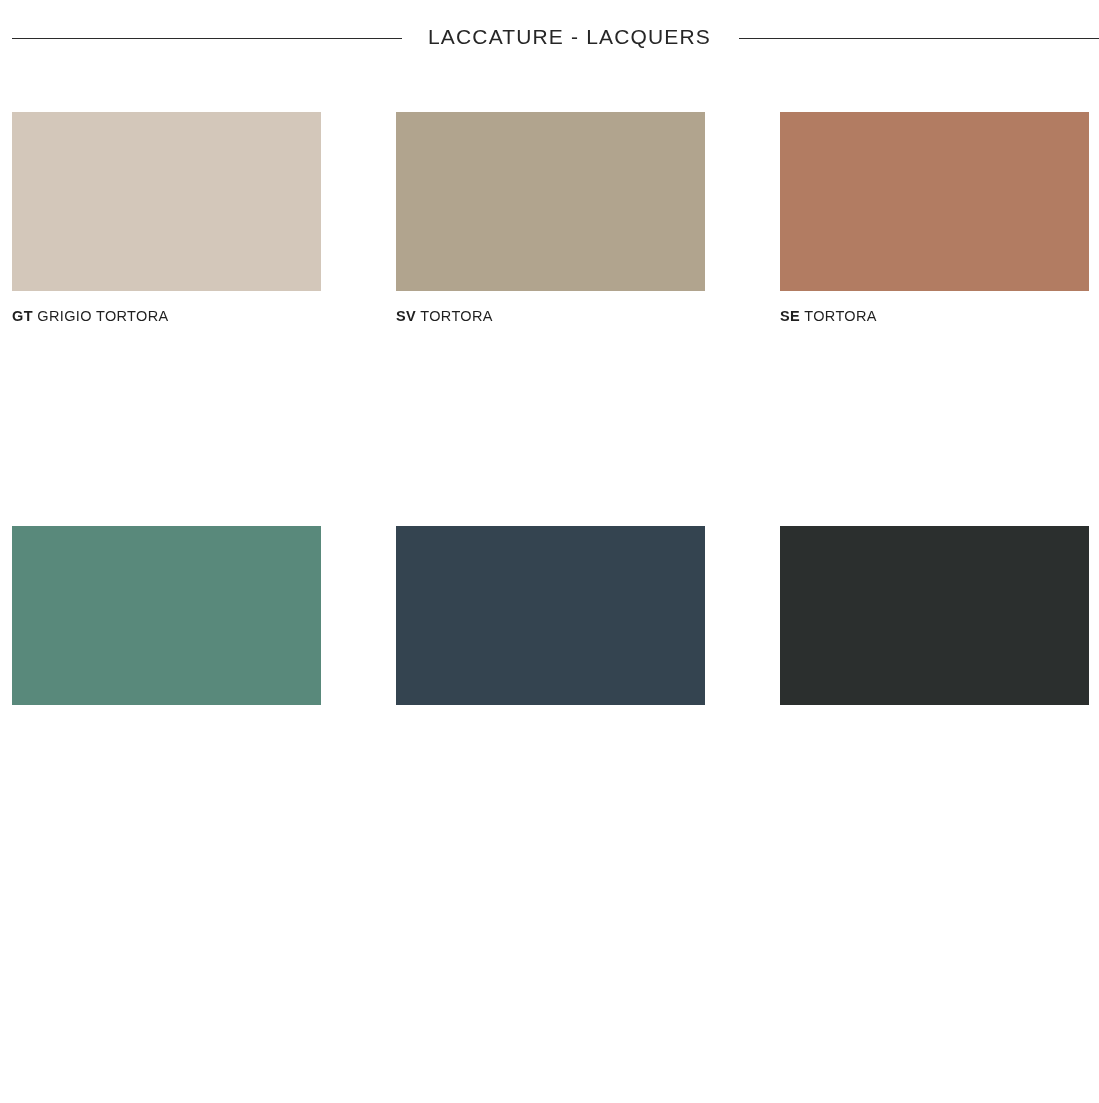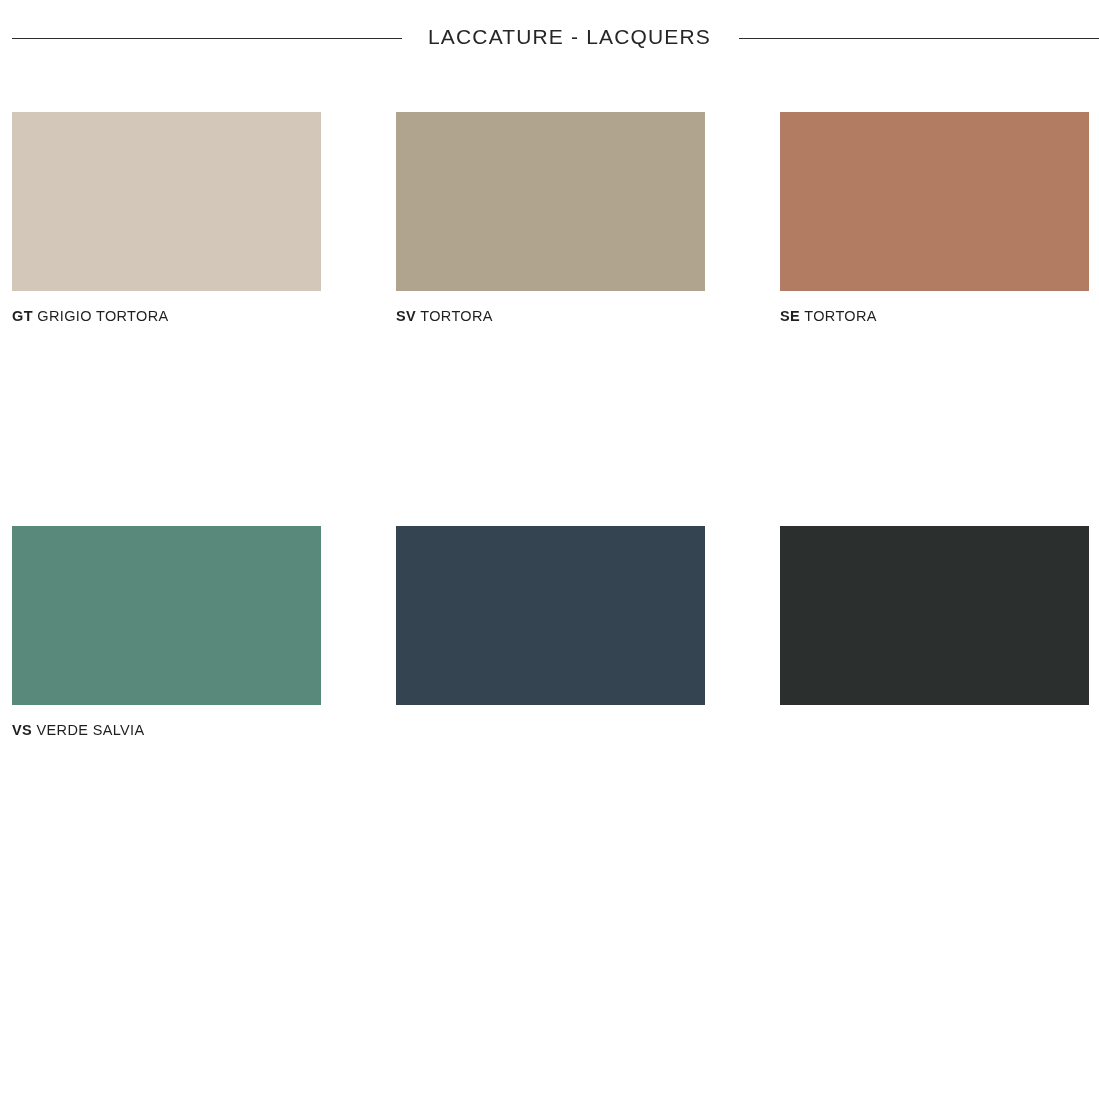--- a/index.html
+++ b/index.html
@@ -114,24 +114,20 @@
     <span class="swatch-chip" style="background-color: rgb(178, 124, 98);"></span>
     <div class="swatch-label">
       <span class="swatch-code">SE</span>
       <span class="swatch-name">TORTORA</span>
     </div>
   </div>
 
 
   <div class="swatch-cell">
     <span class="swatch-chip" style="background-color: rgb(89, 137, 123);"></span>
-    <div class="swatch-label">
-      <span class="swatch-code">VS</span>
-      <span class="swatch-name">VERDE SALVIA</span>
-    </div>
   </div>
 
 
   <div class="swatch-cell">
     <span class="swatch-chip" style="background-color: rgb(52, 68, 80);"></span>
 
   </div>
 
   <div class="swatch-cell">
     <span class="swatch-chip" style="background-color: rgb(43, 47, 46);"></span>

